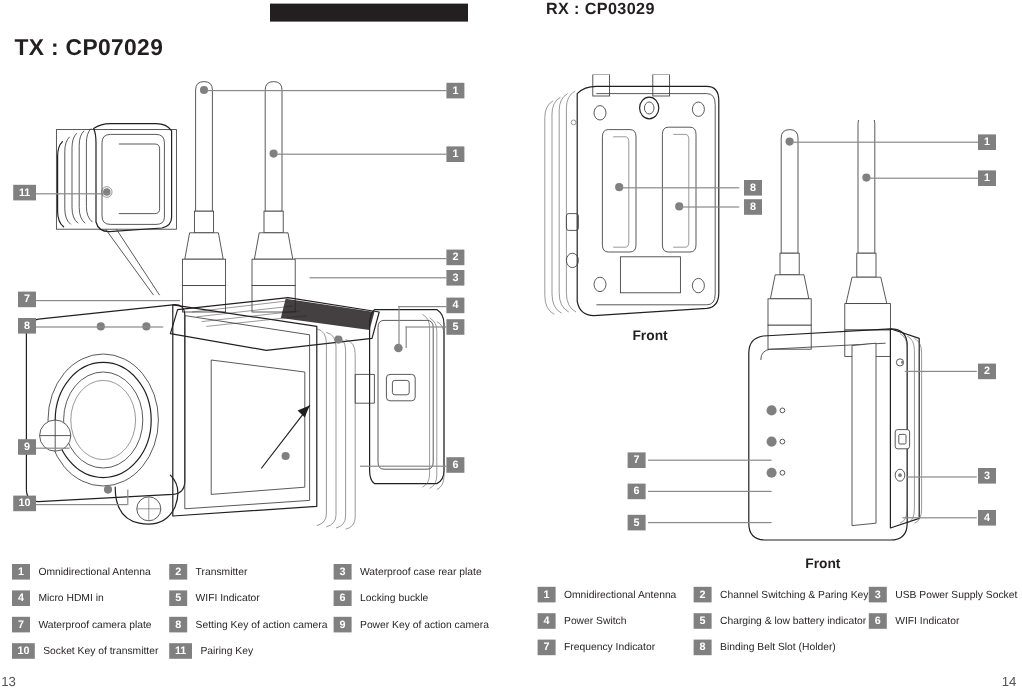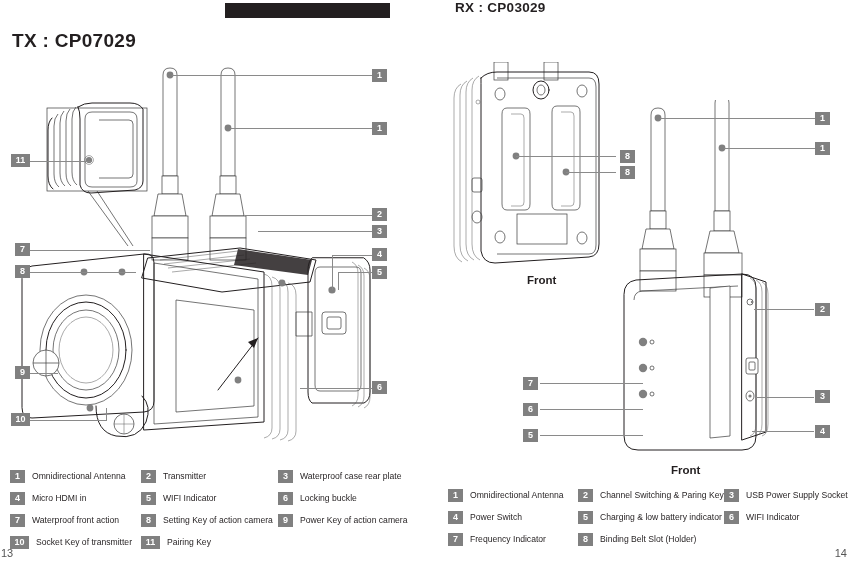--- a/index.html
+++ b/index.html
@@ -53,21 +53,21 @@
   .legend-label{font-size:8.6px;color:#231f20;margin-left:7px;white-space:nowrap;}
 
   #legend-tx{left:10px;top:465px;}
   #legend-tx .legend-cell:nth-child(1){width:131px;}
   #legend-tx .legend-cell:nth-child(2){width:137px;}
   #legend-rx{left:448px;top:484px;}
   #legend-rx .legend-cell:nth-child(1){width:130px;}
   #legend-rx .legend-cell:nth-child(2){width:146px;}
 
   
-  .page-num{position:absolute;bottom:18px;font-size:11px;color:#555;text-align:center;}
+  .page-num{position:absolute;bottom:2px;font-size:11px;color:#555;text-align:center;}
   #page-num-left{left:1px;}
   #page-num-right{right:5px;margin-left:22px;}
 
   svg{display:block;}
   .ln{fill:none;stroke:#231f20;stroke-width:1;stroke-linejoin:round;stroke-linecap:round;}
   .ln-thin{fill:none;stroke:#3a3a3a;stroke-width:.7;}
   .ln-hair{fill:none;stroke:#555;stroke-width:.5;}
   .fill-w-thin{fill:#fff;stroke:#3a3a3a;stroke-width:.7;}
   .dot{fill:#808080;}
   .dark{fill:#231f20;}
@@ -350,21 +350,21 @@
         <span class="legend-label">WIFI Indicator</span>
       </div>
       <div class="legend-cell">
         <span class="legend-badge">6</span>
         <span class="legend-label">Locking buckle</span>
       </div>
     </div>
     <div class="legend-row">
       <div class="legend-cell">
         <span class="legend-badge">7</span>
-        <span class="legend-label">Waterproof front action</span>
+        <span class="legend-label">Waterproof camera plate</span>
       </div>
       <div class="legend-cell">
         <span class="legend-badge">8</span>
         <span class="legend-label">Setting Key of action camera</span>
       </div>
       <div class="legend-cell">
         <span class="legend-badge">9</span>
         <span class="legend-label">Power Key of action camera</span>
       </div>
     </div>

